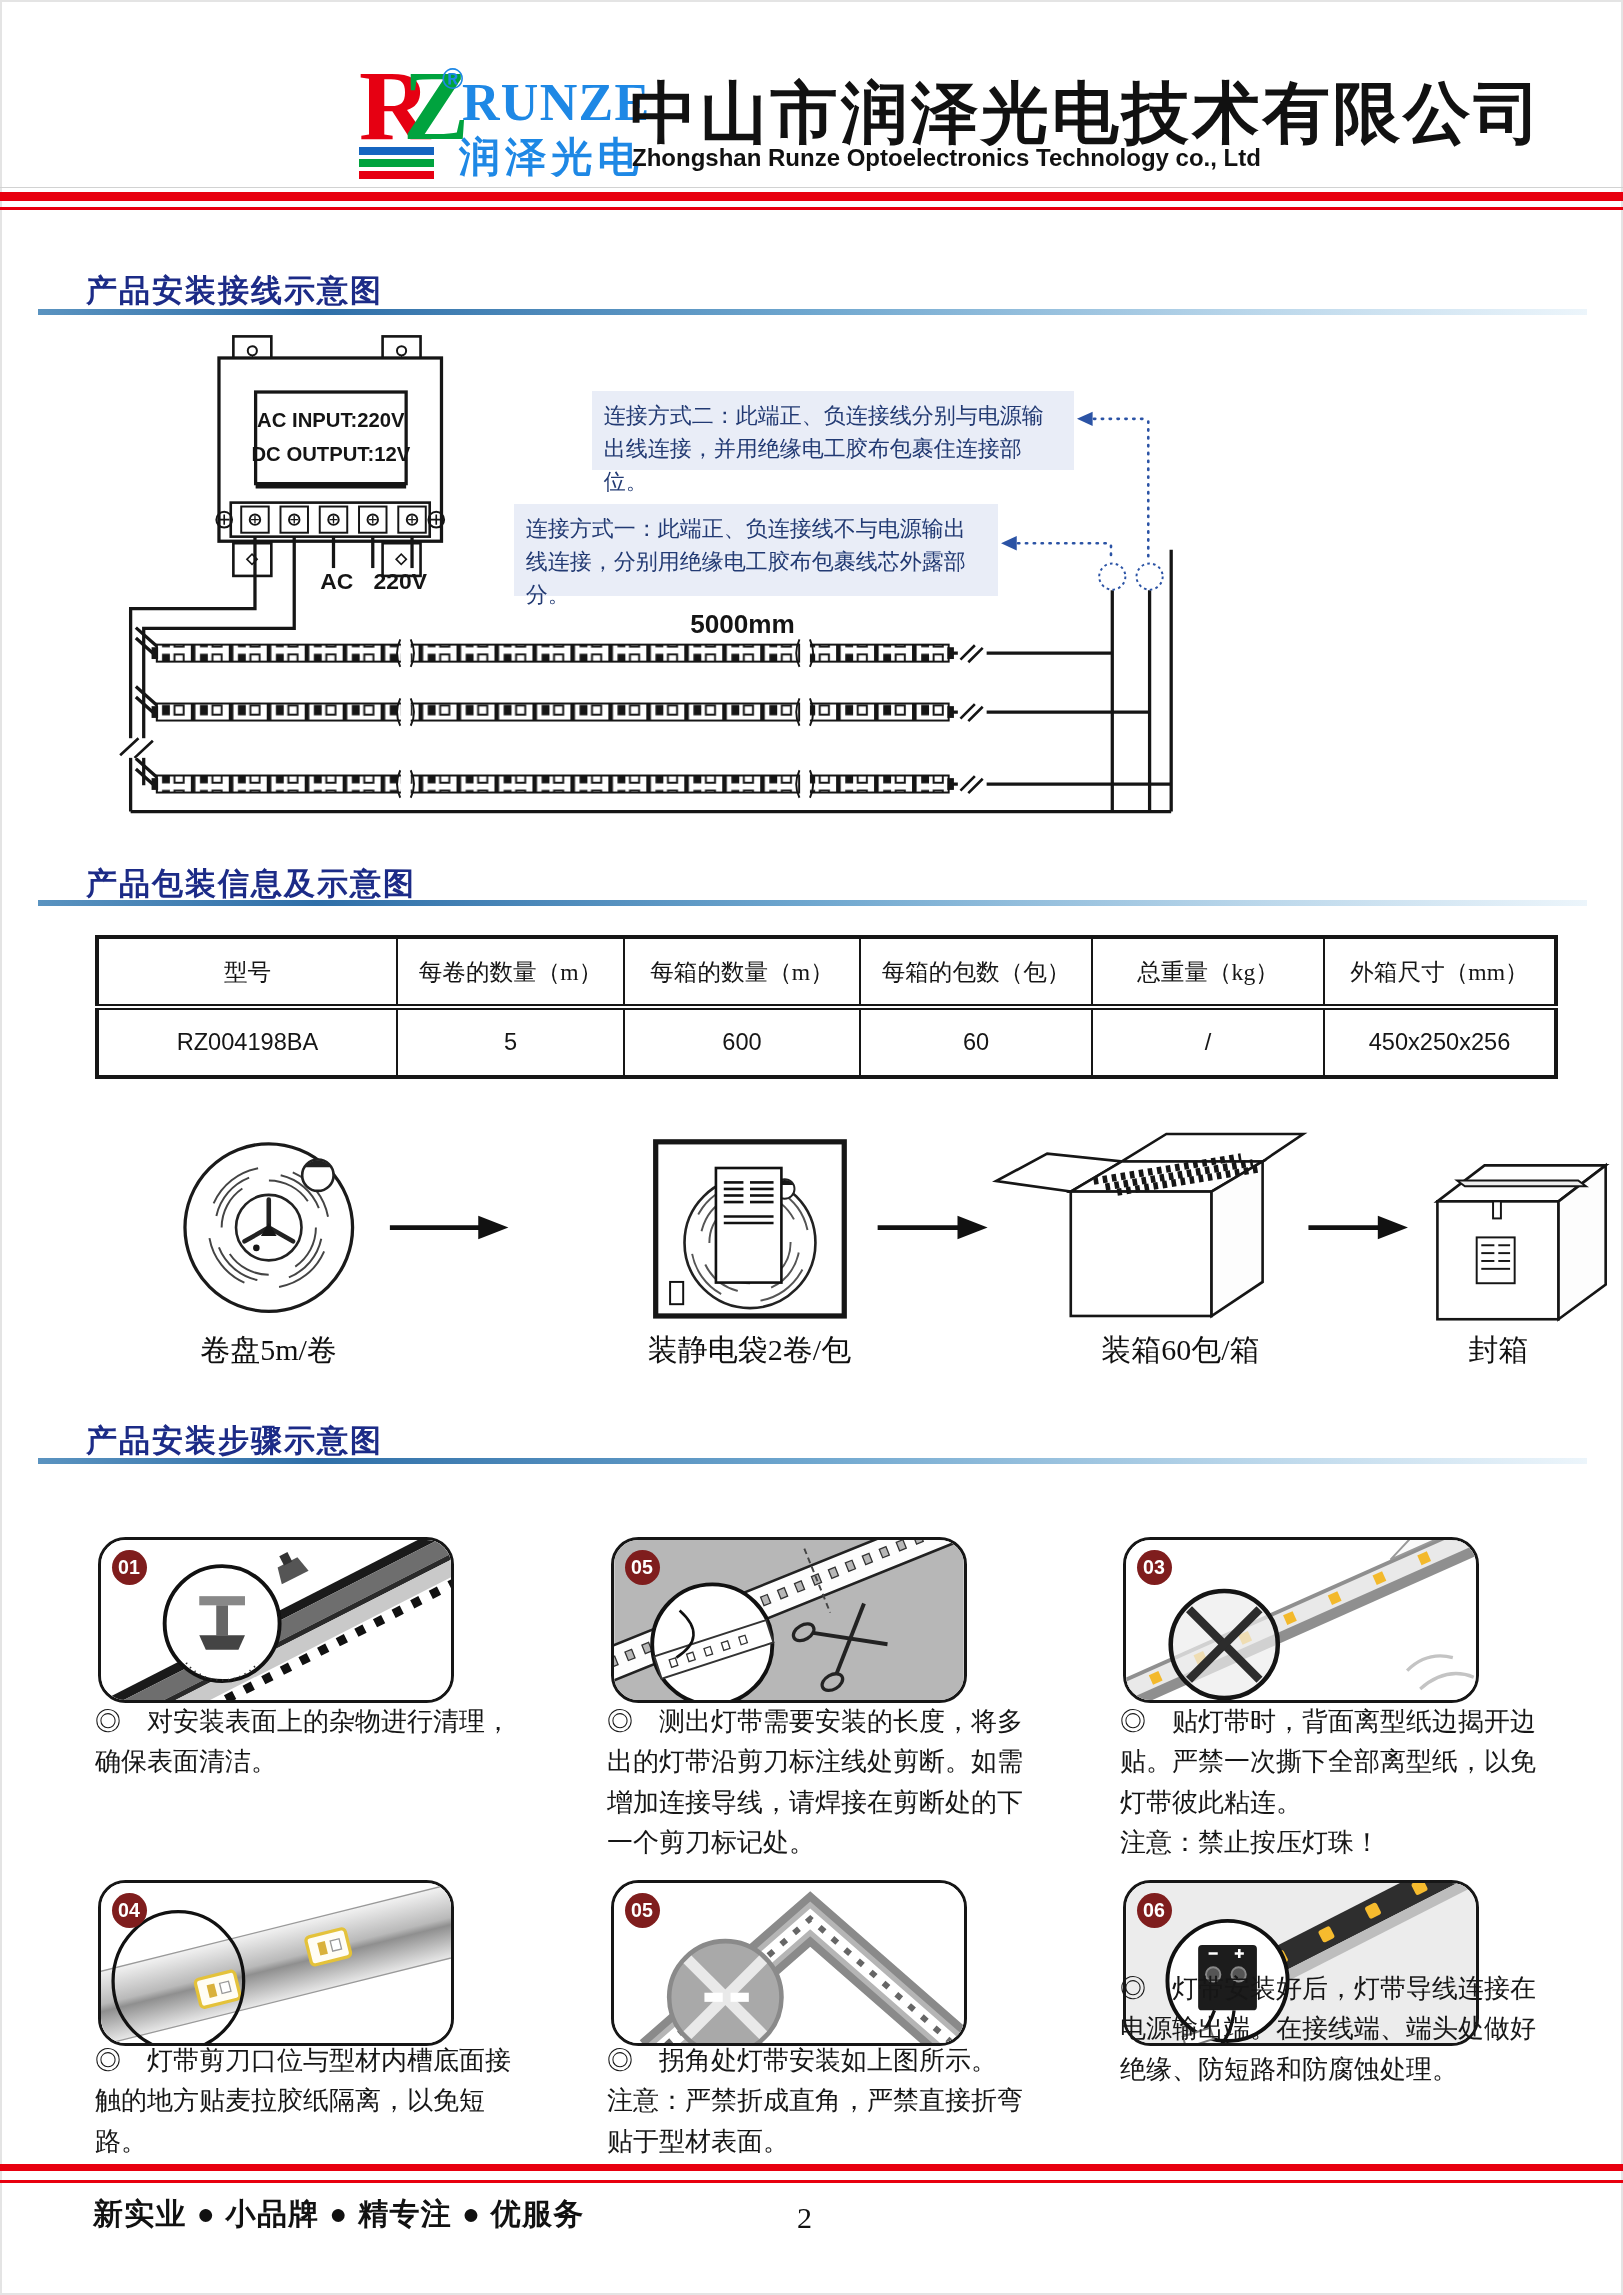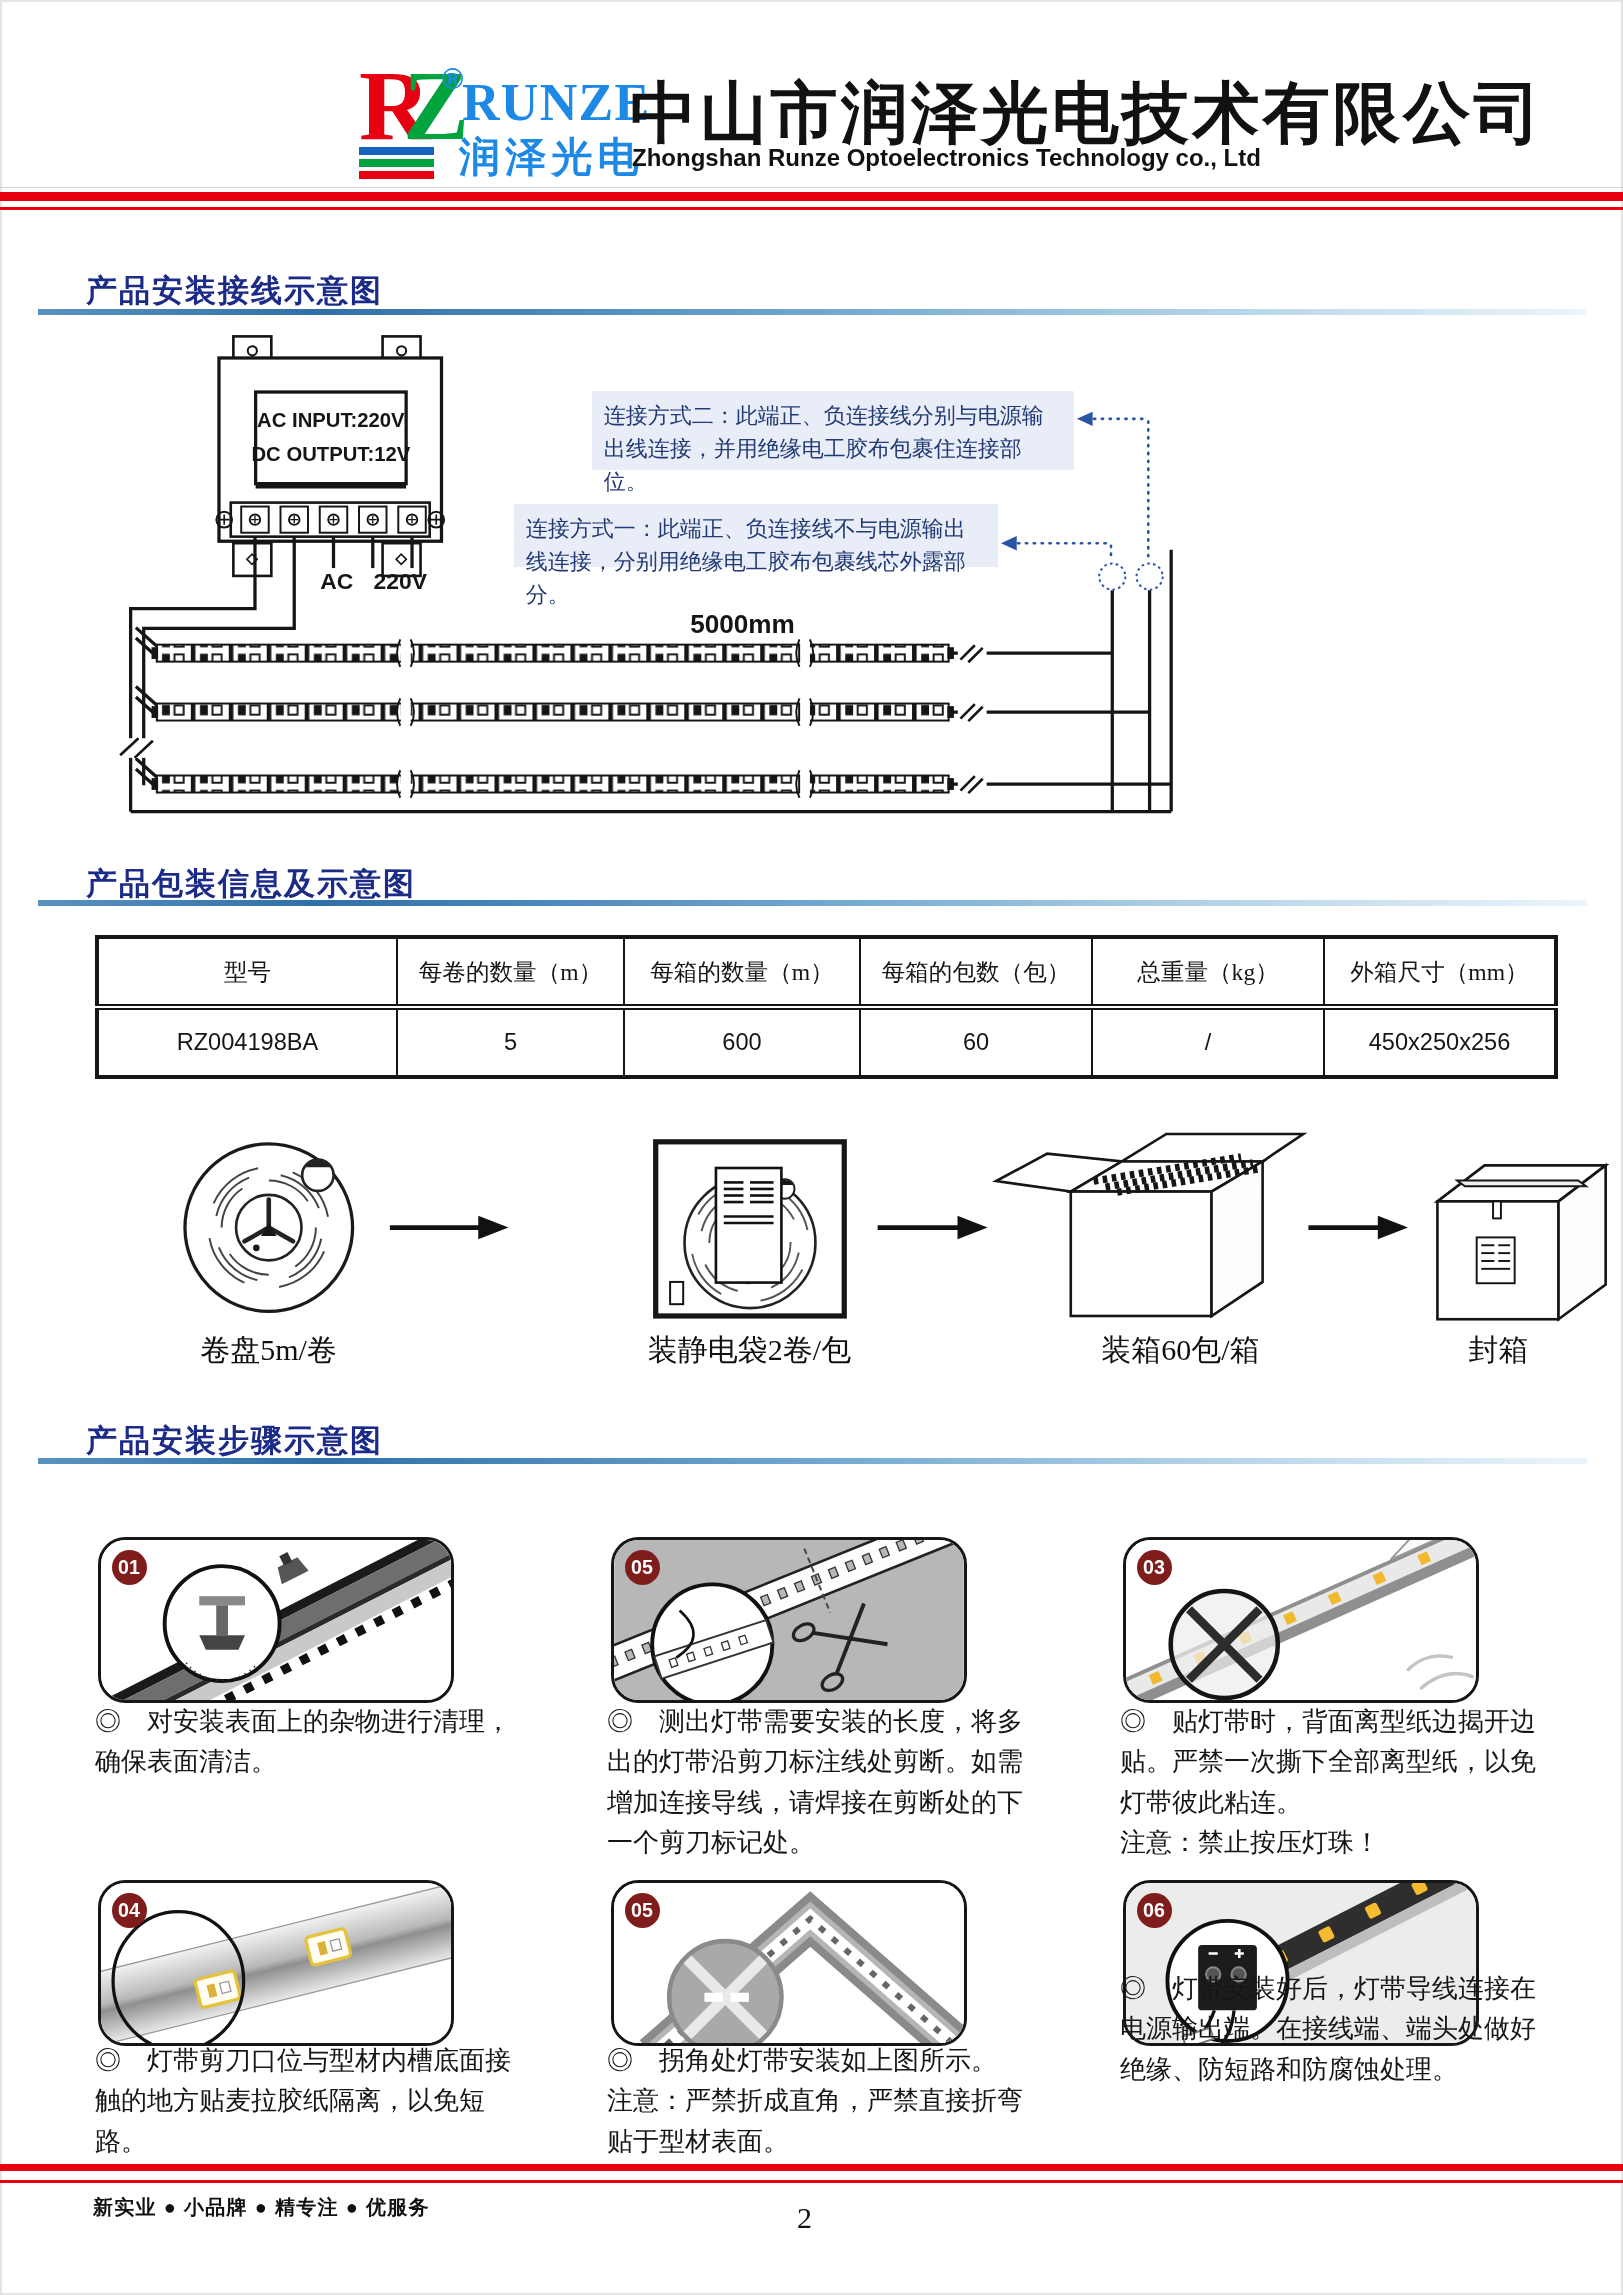--- a/index.html
+++ b/index.html
@@ -39,21 +39,21 @@
 
   
   .card{position:absolute;width:350px;height:160px;border:3.3px solid #161616;border-radius:27.5px;overflow:hidden;background:#fff;}
   .badge{position:absolute;left:10.5px;top:10px;width:35px;height:35px;border-radius:50%;background:#7f1d1d;color:#fff;
          font-size:19.6px;font-weight:bold;display:flex;align-items:center;justify-content:center;z-index:2;}
   .card svg{position:absolute;left:0;top:0;}
   .step-text{position:absolute;width:419px;font-size:26px;line-height:1.55;color:#161616;
              font-family:"Liberation Serif",serif;white-space:pre-line;}
 
   
-  .slogan{position:absolute;left:93px;top:2194px;font-size:20px;font-weight:bold;color:#111;letter-spacing:1.3px;}
+  .slogan{position:absolute;left:93px;top:2194px;font-size:30px;font-weight:bold;color:#111;letter-spacing:1.3px;}
   .page-num{position:absolute;left:797px;top:2201px;font-size:30px;color:#111;font-family:"Liberation Serif",serif;}
 </style>
 </head>
 <body>
 
 <div class="page">
 
   <div>
     <div class="logo-rz"><span class="logo-r">R</span><span class="logo-z">Z</span></div>
     <div class="logo-reg">®</div>
@@ -184,21 +184,21 @@
       <path d="M1612,140 H1693" stroke-dasharray="2 10"></path>
       <path d="M1695,144 V358" stroke-dasharray="2 10"></path>
       <path d="M1496,330 H1636" stroke-dasharray="2 10"></path>
       <path d="M1638,334 V358" stroke-dasharray="2 10"></path>
     </g>
     <polygon points="1586,140 1610,129 1610,151" fill="#2b53a5"></polygon>
     <polygon points="1470,330 1494,319 1494,341" fill="#2b53a5"></polygon>
   </svg>
 
   <div class="callout" style="left:592px;top:391px;width:482px;height:79px;">连接方式二：此端正、负连接线分别与电源输出线连接，并用绝缘电工胶布包裹住连接部位。</div>
-  <div class="callout" style="left:514px;top:504px;width:484px;height:63px;">连接方式一：此端正、负连接线不与电源输出线连接，分别用绝缘电工胶布包裹线芯外露部分。</div>
+  <div class="callout" style="left:514px;top:504px;width:484px;height:92px;">连接方式一：此端正、负连接线不与电源输出线连接，分别用绝缘电工胶布包裹线芯外露部分。</div>
 
   <div class="sec-title" style="top:863px;">产品包装信息及示意图</div>
   <div class="rule" style="top:900px;"></div>
 
   <table class="ptable">
     <colgroup>
         <col style="width:300px">
         <col style="width:227px">
         <col style="width:236px">
         <col style="width:232px">

